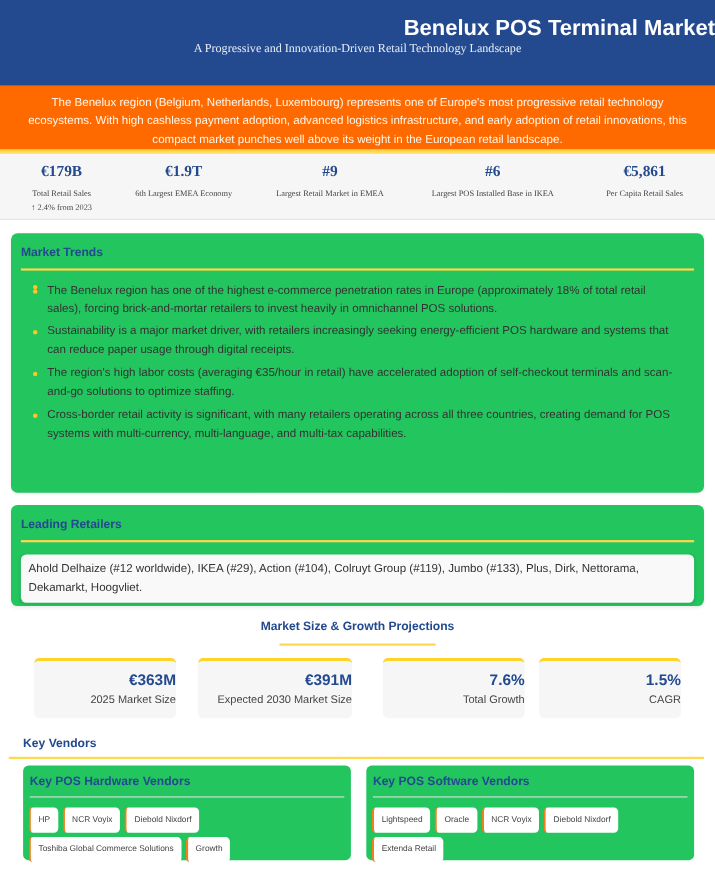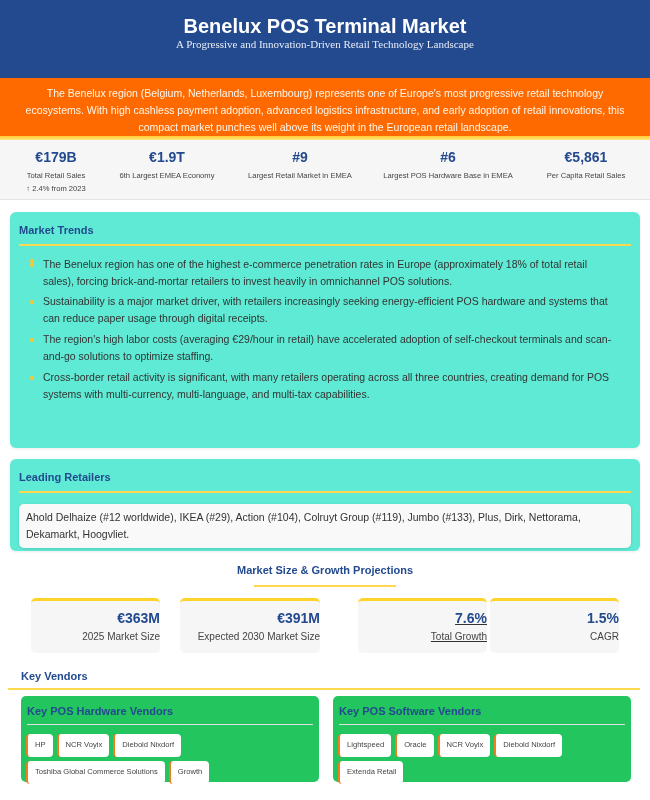--- a/index.html
+++ b/index.html
@@ -1,32 +1,32 @@
 <!DOCTYPE html>
 <html><head>
 <meta charset="utf-8">
 <style>
   * { box-sizing: border-box; margin: 0; padding: 0; }
   html, body { width: 650px; height: 800px; overflow: hidden; background: #ffffff; }
   body { font-family: "Liberation Sans", sans-serif; color: #333; }
 
   .header { background: #234a8f; height: 78px; text-align: center; color: #fff; padding-top: 14px; }
-  .header h1 { font-size: 20px; font-weight: bold; line-height: 24px; }
+  .header h1 { font-size: 20px; font-weight: bold; line-height: 24px; text-align: right; }
   .header .subtitle { font-size: 11px; margin-top: 0; color: #e6ecf7; font-family: Liberation Serif, serif; }
 
   .intro { background: #ff6a00; color: #fff6ea; font-size: 10.5px; line-height: 17px; text-align: center; padding: 7px 18px 8px; height: 58px; }
   .stripe { height: 4px; background: linear-gradient(#ffcc33, #ffe680); }
 
-  .stats { background: #f6f6f6; border-bottom: 1px solid #e3e3e3; height: 60px; position: relative; }
+  .stats { background: #f6f6f6; border-bottom: 1px solid #e3e3e3; height: 60px; position: relative; font-family: Liberation Serif, serif; }
   .stat { position: absolute; top: 8px; text-align: center; }
   .stat .val { font-size: 14px; font-weight: bold; color: #234a8f; line-height: 18px; }
   .stat .lbl { font-size: 7.6px; color: #444; margin-top: 5px; line-height: 10px; }
   .stat .sub { font-size: 7.6px; color: #444; margin-top: 3px; line-height: 10px; }
 
-  .card { background: #5eead4; border-radius: 6px; box-shadow: 0 1px 3px rgba(0,0,0,0.08); margin: 0 10px; }
+  .card { background: #22c55e; border-radius: 6px; box-shadow: 0 1px 3px rgba(0,0,0,0.08); margin: 0 10px; }
   .card-title { font-size: 11px; font-weight: bold; color: #234a8f; padding: 12px 10px 8px; border-bottom: 2px solid #ffd84d; margin: 0 9px; padding-left: 0; }
 
   .trends { margin-top: 12px; height: 236px; }
   .trends ul { list-style: none; padding: 6px 20px 0 20px; }
   .trends li { font-size: 10.5px; line-height: 17px; color: #333; position: relative; padding-left: 13px; margin-bottom: 3.7px; }
   .trends li .dot { position: absolute; left: 0; top: 7px; width: 4px; height: 4px; background: #ffc629; border-radius: 50%; }
 
   .retailers { margin-top: 11px; height: 92px; }
   .retailers .inner { background: #f9f9f9; margin: 11px 9px 0; border-radius: 5px; box-shadow: 0 1px 3px rgba(0,0,0,0.12); padding: 5px 7px; font-size: 10.5px; line-height: 17px; color: #333; }
 
@@ -65,35 +65,35 @@
   <div class="stat" style="left:112px; width:110px;">
     <div class="val">€1.9T</div>
     <div class="lbl">6th Largest EMEA Economy</div>
   </div>
   <div class="stat" style="left:240px; width:120px;">
     <div class="val">#9</div>
     <div class="lbl">Largest Retail Market in EMEA</div>
   </div>
   <div class="stat" style="left:378px; width:140px;">
     <div class="val">#6</div>
-    <div class="lbl">Largest POS Hardware Base in EMEA</div>
+    <div class="lbl">Largest POS Installed Base in IKEA</div>
   </div>
   <div class="stat" style="left:538px; width:96px;">
     <div class="val">€5,861</div>
     <div class="lbl">Per Capita Retail Sales</div>
   </div>
 </div>
 
 <div class="card trends">
   <div class="card-title">Market Trends</div>
   <ul>
     <li><span class="dot"></span></li>
     <li><span class="dot"></span><span>The Benelux region has one of the highest e-commerce penetration rates in Europe (approximately 18% of total retail sales), forcing brick-and-mortar retailers to invest heavily in omnichannel POS solutions.</span></li>
     <li><span class="dot"></span><span>Sustainability is a major market driver, with retailers increasingly seeking energy-efficient POS hardware and systems that can reduce paper usage through digital receipts.</span></li>
-    <li><span class="dot"></span><span>The region's high labor costs (averaging €29/hour in retail) have accelerated adoption of self-checkout terminals and scan-and-go solutions to optimize staffing.</span></li>
+    <li><span class="dot"></span><span>The region's high labor costs (averaging €35/hour in retail) have accelerated adoption of self-checkout terminals and scan-and-go solutions to optimize staffing.</span></li>
     <li><span class="dot"></span><span>Cross-border retail activity is significant, with many retailers operating across all three countries, creating demand for POS systems with multi-currency, multi-language, and multi-tax capabilities.</span></li>
   </ul>
 </div>
 
 <div class="card retailers">
   <div class="card-title">Leading Retailers</div>
   <div class="inner">Ahold Delhaize (#12 worldwide), IKEA (#29), Action (#104), Colruyt Group (#119), Jumbo (#133), Plus, Dirk, Nettorama, Dekamarkt, Hoogvliet.</div>
 </div>
 
 <div class="proj-title">Market Size &amp; Growth Projections</div>
@@ -101,21 +101,21 @@
 
 <div class="proj-row">
   <div class="proj" style="left:31px; width:129px;">
     <div class="val">€363M</div>
     <div class="lbl">2025 Market Size</div>
   </div>
   <div class="proj" style="left:180px; width:140px;">
     <div class="val">€391M</div>
     <div class="lbl">Expected 2030 Market Size</div>
   </div>
-  <div class="proj" style="left:358px; width:129px;text-decoration:underline;">
+  <div class="proj" style="left:348px; width:129px;">
     <div class="val">7.6%</div>
     <div class="lbl">Total Growth</div>
   </div>
   <div class="proj" style="left:490px; width:129px;">
     <div class="val">1.5%</div>
     <div class="lbl">CAGR</div>
   </div>
 </div>
 
 <div class="vendors-title">Key Vendors</div>

